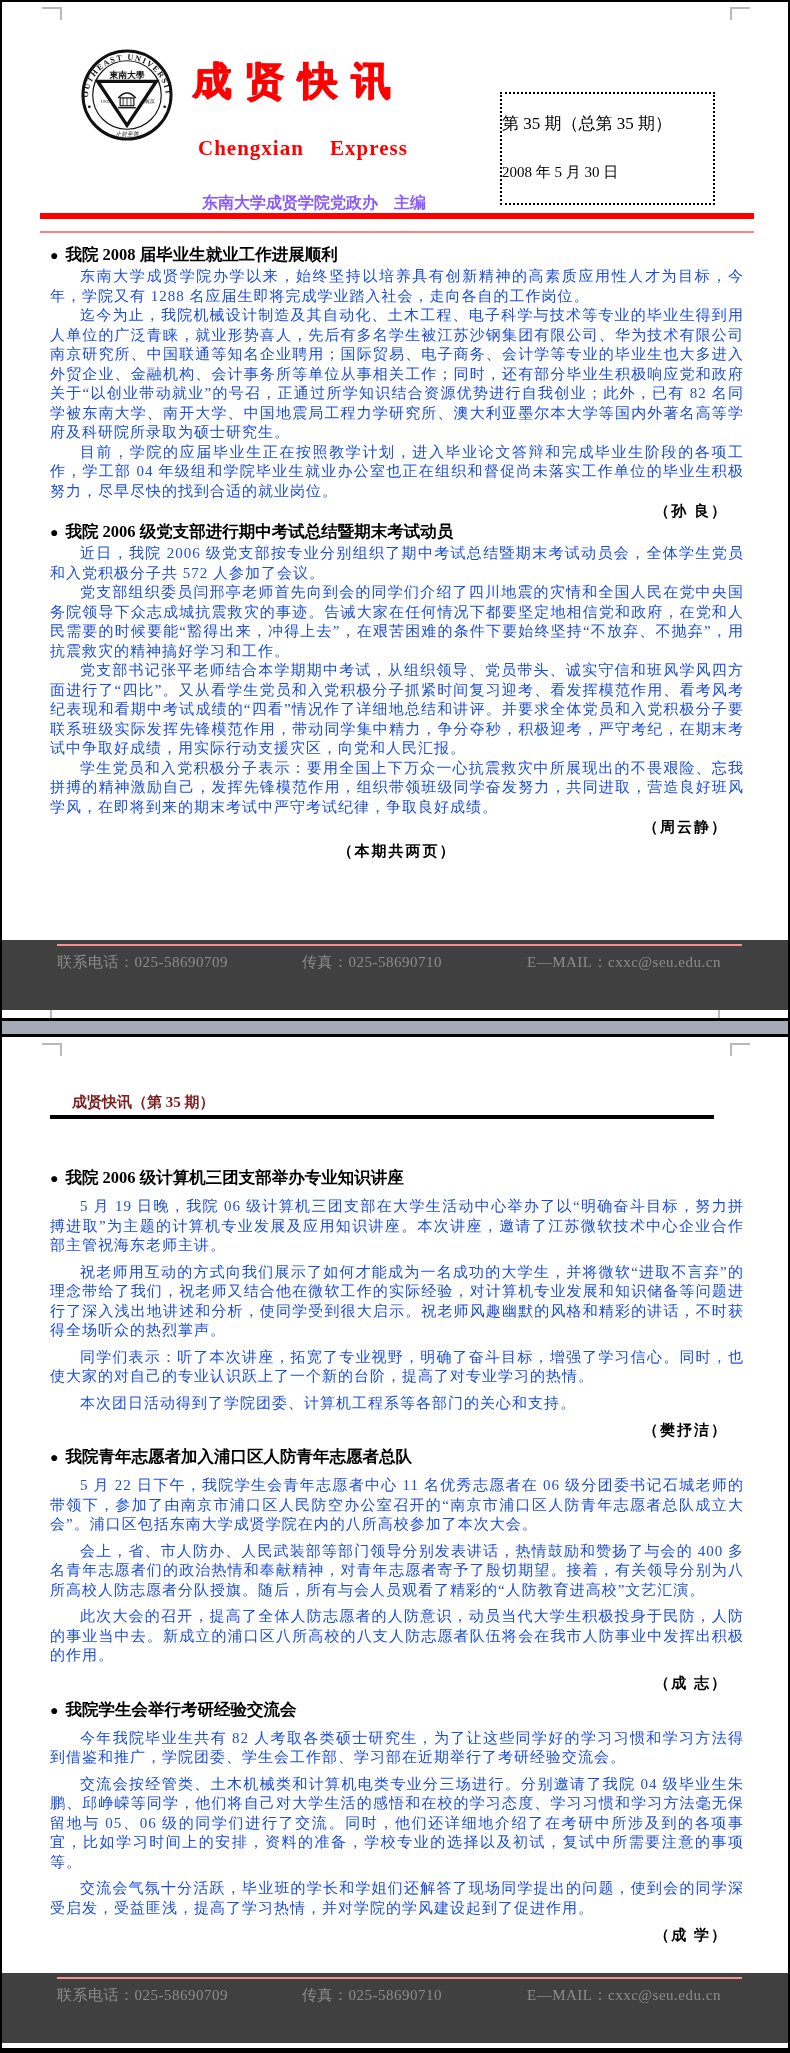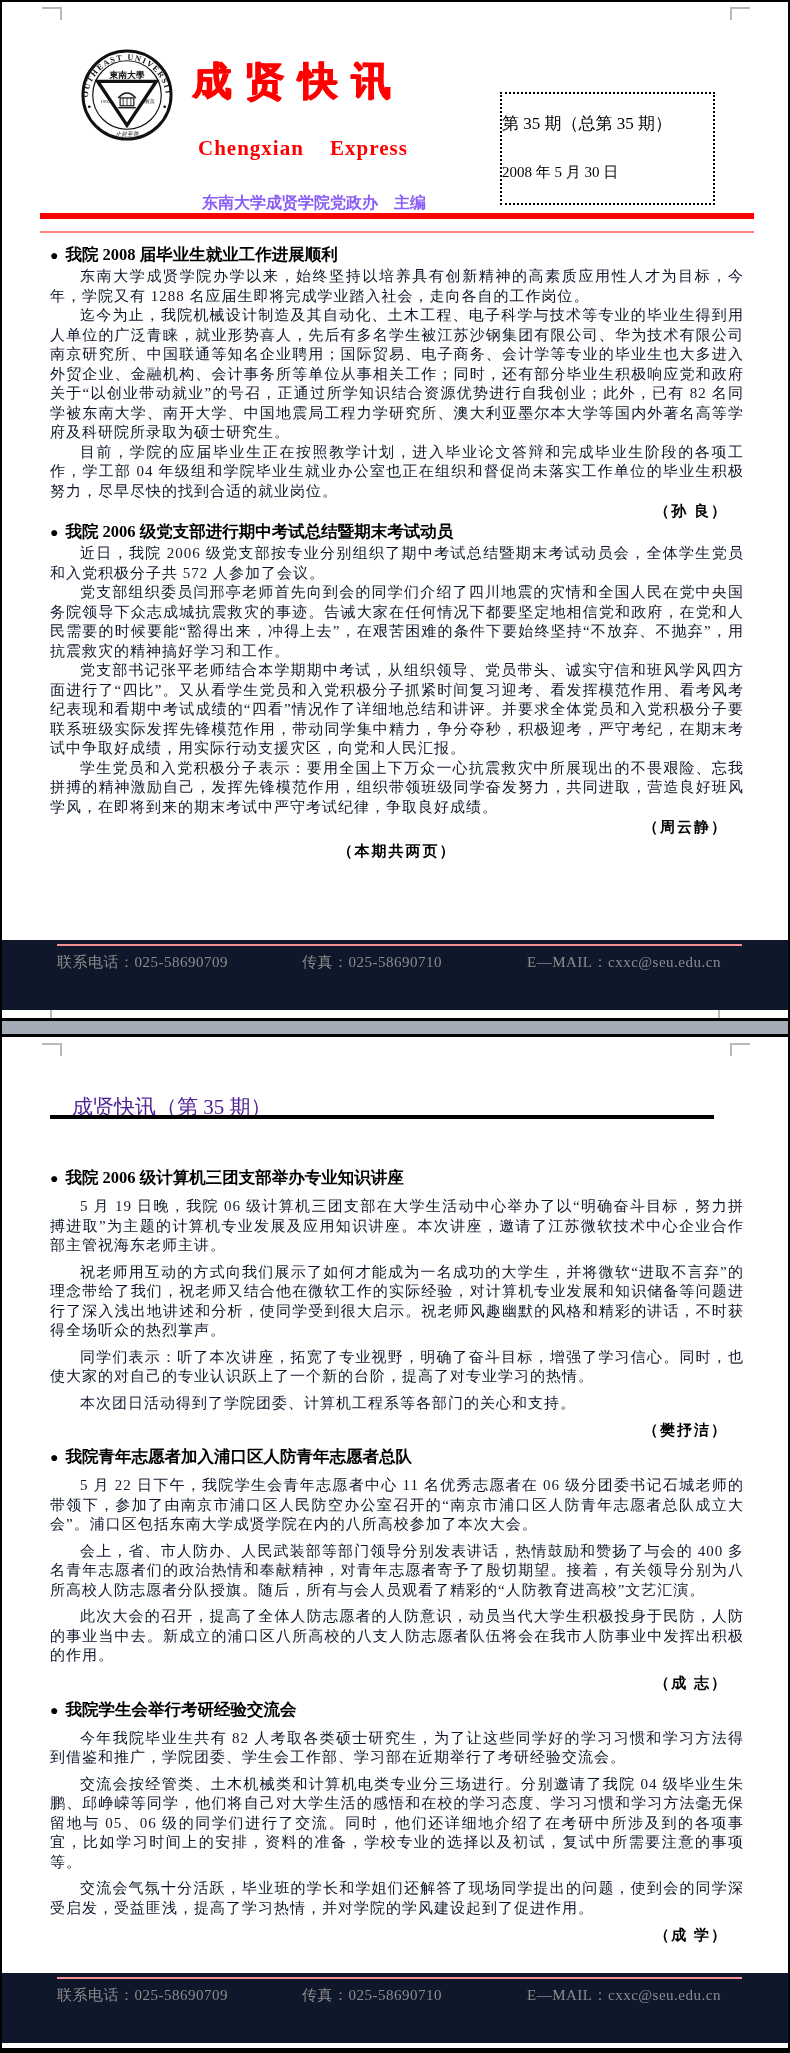--- a/index.html
+++ b/index.html
@@ -30,44 +30,44 @@
   .editor-line { position:absolute; left:200px; top:191px; font-size:16px; font-weight:bold; color:#8b5cf6; }
   .issue-box { position:absolute; left:498px; top:90px; width:215px; height:113px;
                border:2px dotted #000; text-align:left; }
   .issue-line { margin-top:18px; font-size:17px; color:#000; }
   .date-line  { margin-top:28px; font-size:15px; color:#000; }
 
   .rule-thick { position:absolute; left:38px; top:211px; width:714px; height:6px; background:#f00; }
   .rule-thin  { position:absolute; left:38px; top:229px; width:714px; height:2px; background:#ff8080; }
 
   
-  .p2-title { position:absolute; left:70px; top:56px; font-size:21px; font-weight:normal; color:#4c1d95; }
+  .p2-title { position:absolute; left:70px; top:56px; font-size:15px; font-weight:bold; color:#7f1d1d; }
   .p2-rule  { position:absolute; left:48px; top:78px; width:664px; height:4px; background:#000; }
 
   
   .content { position:absolute; left:48px; width:694px; }
   .content-p1 { top:242px; }
   .content-p2 { top:130px; }
   article { display:block; }
   .art-head { font-size:16.5px; font-weight:bold; line-height:21px; color:#000; white-space:nowrap; }
   .blt { margin-right:7px; font-size:14px; }
   .content p { font-size:15px; line-height:19.5px; letter-spacing:1px;
-               text-align:justify; text-indent:2em; color:#0f172a; }
+               text-align:justify; text-indent:2em; color:#1d4ed8; }
   .content-p1 .art-head { margin-bottom:1px; }
   .content-p2 .art-head { margin-bottom:8px; }
   .content-p2 p { margin-bottom:7px; }
   .content-p2 article { margin-bottom:6px; }
   .author { font-size:15px; font-weight:bold; line-height:20px; text-align:right;
             padding-right:16px; letter-spacing:2px; color:#000; }
   .content-p2 .author { margin-top:3px; }
   .page-note { margin-top:5px; text-align:center; font-size:15px; font-weight:bold;
                letter-spacing:2px; color:#000; }
 
   
-  .foot { position:absolute; left:0; width:100%; background:#0f172a; z-index:5; height:70px; }
+  .foot { position:absolute; left:0; width:100%; background:#404040; z-index:5; height:70px; }
   .foot-p1 { top:938px; }
   .foot-p2 { top:936px; }
   .foot-rule { position:absolute; left:55px; top:4px; width:685px; height:2px; background:#f49090; }
   .foot-items { position:absolute; top:13px; left:48px; width:694px; font-size:15px;
                 color:#8c8c8c; letter-spacing:0.5px; }
   .foot-items span { position:absolute; white-space:nowrap; }
   .foot-phone { left:7px; }
   .foot-fax   { left:252px; }
   .foot-email { left:477px; }
 

